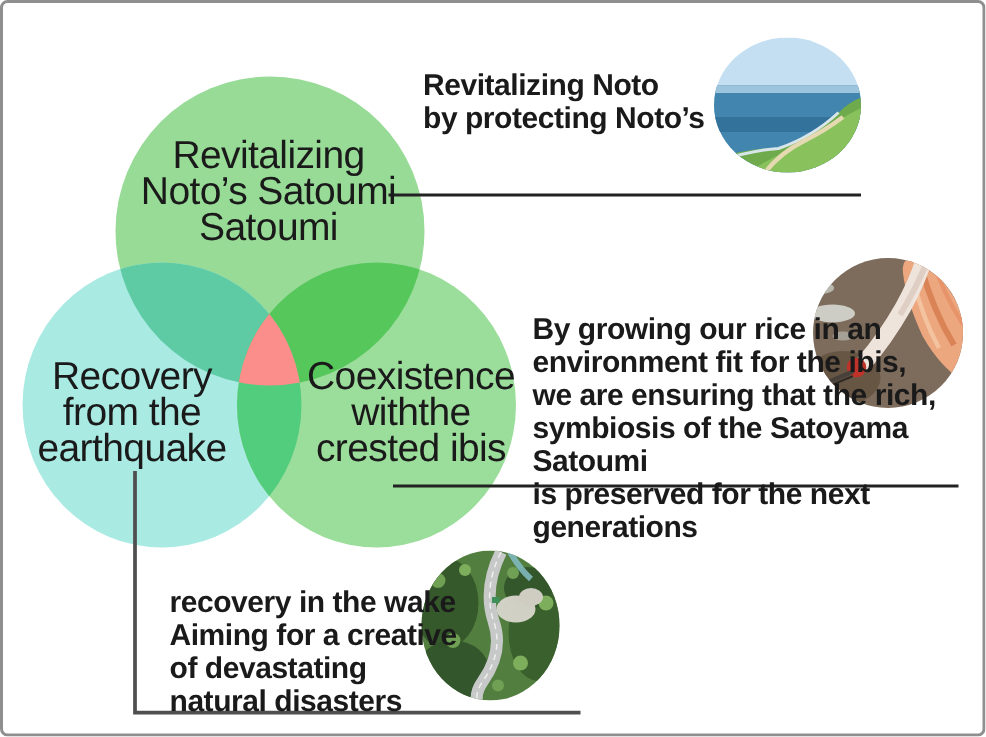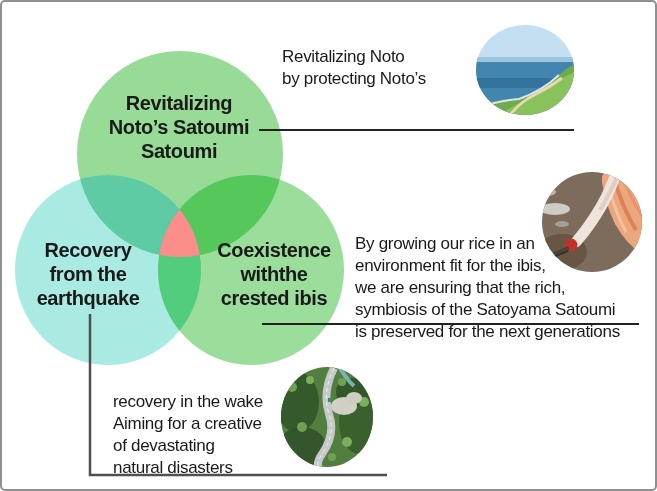--- a/index.html
+++ b/index.html
@@ -3,32 +3,32 @@
 <meta charset="utf-8">
 <style>
   html,body{margin:0;padding:0;background:#fff;}
   #stage{
     position:relative;width:657px;height:491px;box-sizing:border-box;
     background:#ffffff;border:2px solid #8f8f8f;border-radius:5px;overflow:hidden;
     font-family:"Liberation Sans","DejaVu Sans",sans-serif;
   }
   #venn-svg{position:absolute;left:0;top:0;width:657px;height:491px;}
   .vlabel{
-    position:absolute;text-align:center;font-weight:bold;font-size:20px;
+    position:absolute;text-align:center;font-weight:normal;font-size:26px;
     line-height:24px;letter-spacing:-0.4px;color:#1a1a1a;
   }
   #top-label{left:57px;top:89px;width:240px;}
   #left-label{left:-14px;top:236px;width:200px;}
   #right-label{left:162px;top:236px;width:220px;}
   .callout{
-    position:absolute;font-weight:normal;font-size:17px;line-height:22px;
+    position:absolute;font-weight:bold;font-size:20px;line-height:22px;
     letter-spacing:-0.3px;color:#1a1a1a;text-align:left;
   }
   #giahs-text{left:280px;top:44px;}
-  #ibis-text{left:353px;top:207px;margin-top:24px;}
+  #ibis-text{left:353px;top:207px;}
   #recovery-text{left:111px;top:389px;}
 </style>
 </head>
 <body>
 
 <div id="stage">
 
   <svg id="venn-svg" viewBox="0 0 657 491">
     <defs>
       <clipPath id="clipTop">

